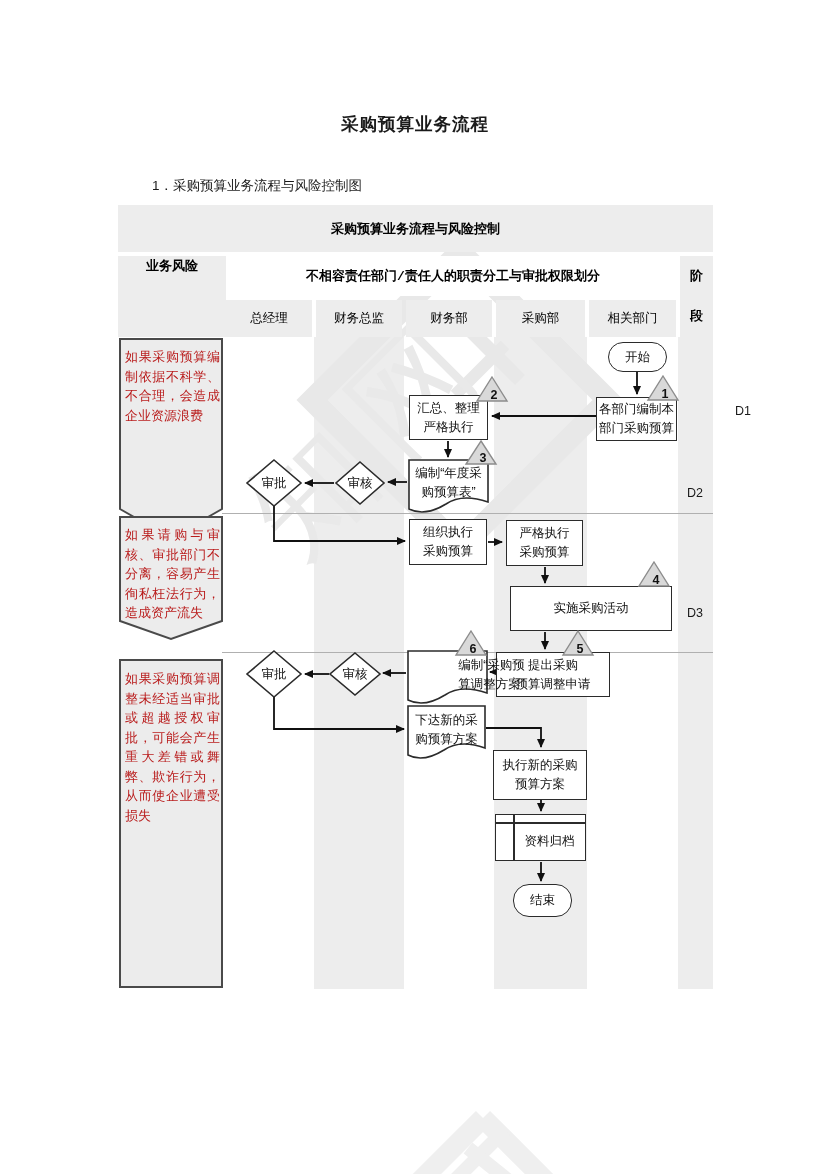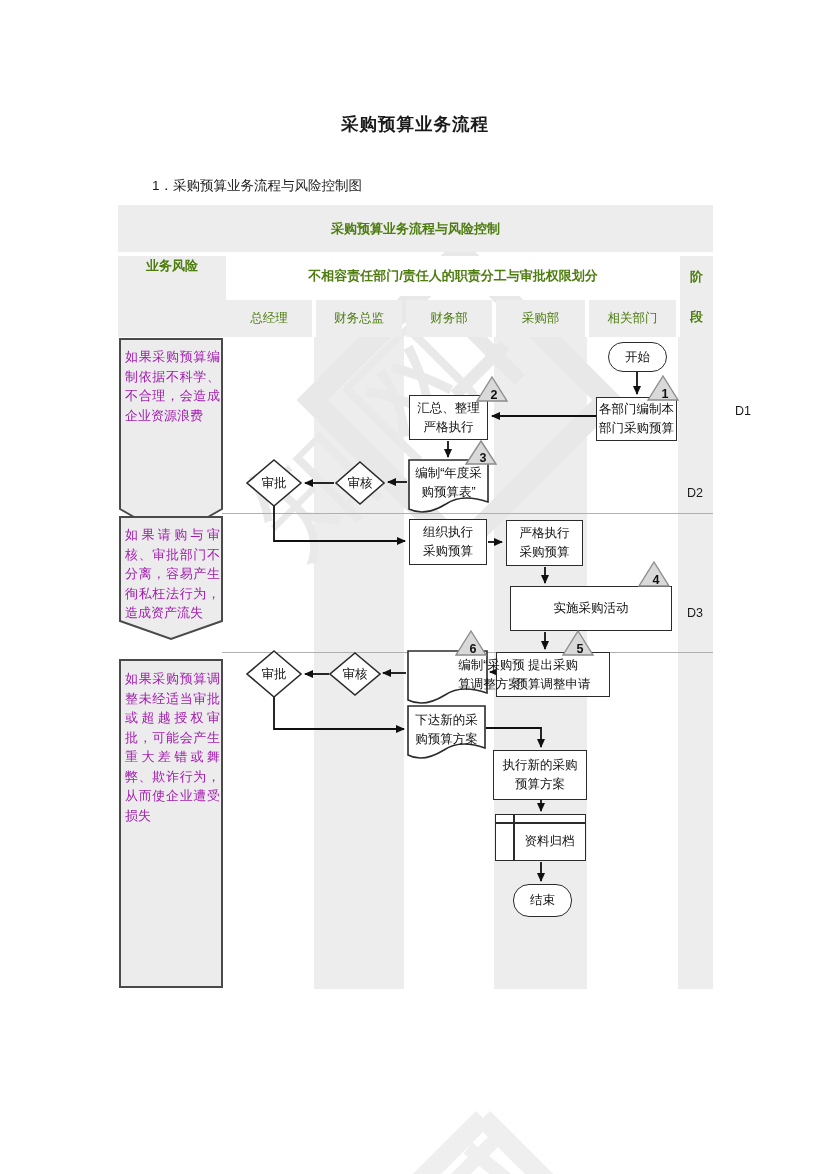--- a/index.html
+++ b/index.html
@@ -3,31 +3,31 @@
 <meta charset="utf-8">
 <style>
   html,body{margin:0;padding:0;background:#ffffff;}
   #page{position:relative;width:830px;height:1174px;background:#ffffff;overflow:hidden;
         font-family:"Liberation Sans","DejaVu Sans",sans-serif;color:#1a1a1a;}
   .svg-layer{position:absolute;left:0;top:0;width:830px;height:1174px;pointer-events:none;}
   #page-title{position:absolute;left:0;top:112px;width:830px;text-align:center;
               font-size:17.5px;font-weight:700;letter-spacing:1px;}
   #section-heading{position:absolute;left:152px;top:177px;font-size:13.5px;}
   .cell{position:absolute;background:#ededed;display:flex;align-items:center;justify-content:center;
-        box-sizing:border-box;font-size:12.5px;color:#4d7c0f;z-index:2;}
+        box-sizing:border-box;font-size:12.5px;color:#000000;z-index:2;font-family:Liberation Mono, monospace;}
   .cell.bold{font-weight:700;font-size:13px;}
   .lane-bg{position:absolute;background:#ededed;z-index:0;}
   .divider{position:absolute;height:1px;background:#b0b0b0;z-index:2;}
   .box{position:absolute;background:#ffffff;border:1.5px solid #2b2b2b;box-sizing:border-box;
        display:flex;align-items:center;justify-content:center;text-align:center;
        font-size:12.5px;line-height:19px;color:#111;white-space:pre-line;z-index:4;}
   .oval{border-radius:16px;}
   .lbl{position:absolute;display:flex;align-items:center;justify-content:center;text-align:center;
        font-size:12.5px;line-height:19px;color:#111;white-space:pre-line;z-index:4;}
-  .risk-text{position:absolute;width:95px;font-size:13px;line-height:19.5px;color:#a21caf;
+  .risk-text{position:absolute;width:95px;font-size:13px;line-height:19.5px;color:#b91c1c;
              text-align:justify;word-break:break-all;z-index:4;}
   .stage-label{position:absolute;width:30px;text-align:center;font-size:12.5px;color:#1a1a1a;z-index:4;}
   .arch-line{position:absolute;background:#2b2b2b;z-index:4;}
 </style>
 </head>
 <body>
 
 <div id="page">
 
   <div id="page-title">采购预算业务流程</div>

